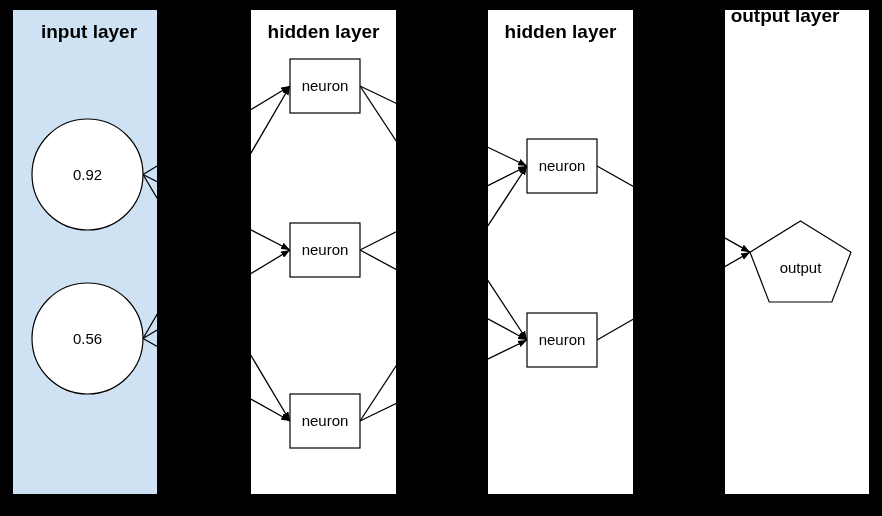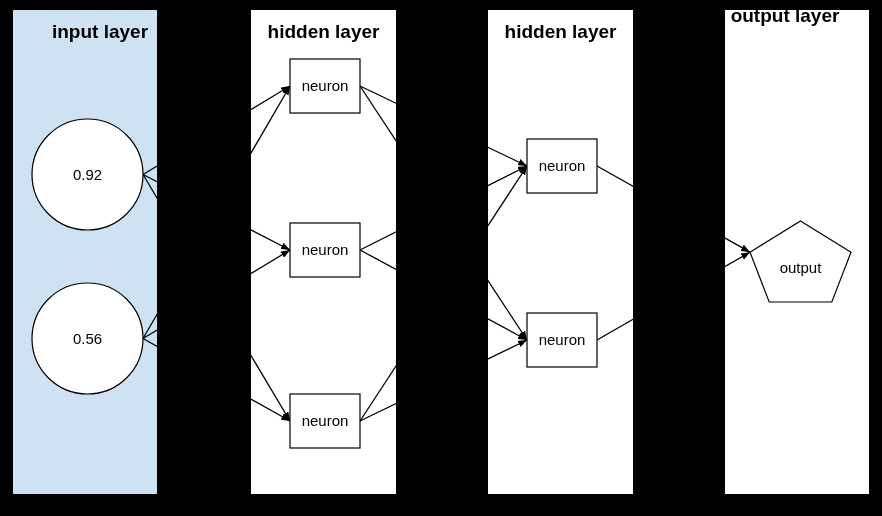--- a/index.html
+++ b/index.html
@@ -60,16 +60,16 @@
     <rect x="290" y="394" width="70" height="54" fill="#ffffff" stroke="#000000" stroke-width="1.2"></rect>
     <text x="325" y="421" dy="0.35em" text-anchor="middle" font-family="Liberation Sans, sans-serif" font-size="15" fill="#000000">neuron</text>
     <rect x="527" y="139" width="70" height="54" fill="#ffffff" stroke="#000000" stroke-width="1.2"></rect>
     <text x="562" y="166" dy="0.35em" text-anchor="middle" font-family="Liberation Sans, sans-serif" font-size="15" fill="#000000">neuron</text>
     <rect x="527" y="313" width="70" height="54" fill="#ffffff" stroke="#000000" stroke-width="1.2"></rect>
     <text x="562" y="340" dy="0.35em" text-anchor="middle" font-family="Liberation Sans, sans-serif" font-size="15" fill="#000000">neuron</text>
     <polygon points="800.5,221 851,252.185 831.81,302 769.19,302 750,252.185" fill="#ffffff" stroke="#000000" stroke-width="1.2"></polygon>
     <text x="800.5" y="267.98" dy="0.35em" text-anchor="middle" font-family="Liberation Sans, sans-serif" font-size="15" fill="#000000">output</text>
   </svg>
 
-<div class="panel-title" id="title-0" style="left: 28px; top: 21px; width: 144px;">input layer</div>
+<div class="panel-title" id="title-0" style="left: 17px; top: 21px; width: 144px;">input layer</div>
 <div class="panel-title" id="title-1" style="left: 251px; top: 21px; width: 145px;">hidden layer</div>
 <div class="panel-title" id="title-2" style="left: 488px; top: 21px; width: 145px;">hidden layer</div>
 <div class="panel-title" id="title-3" style="left: 725px; top: 5px; width: 120px; text-align: center;">output layer</div>
 
 </body></html>

